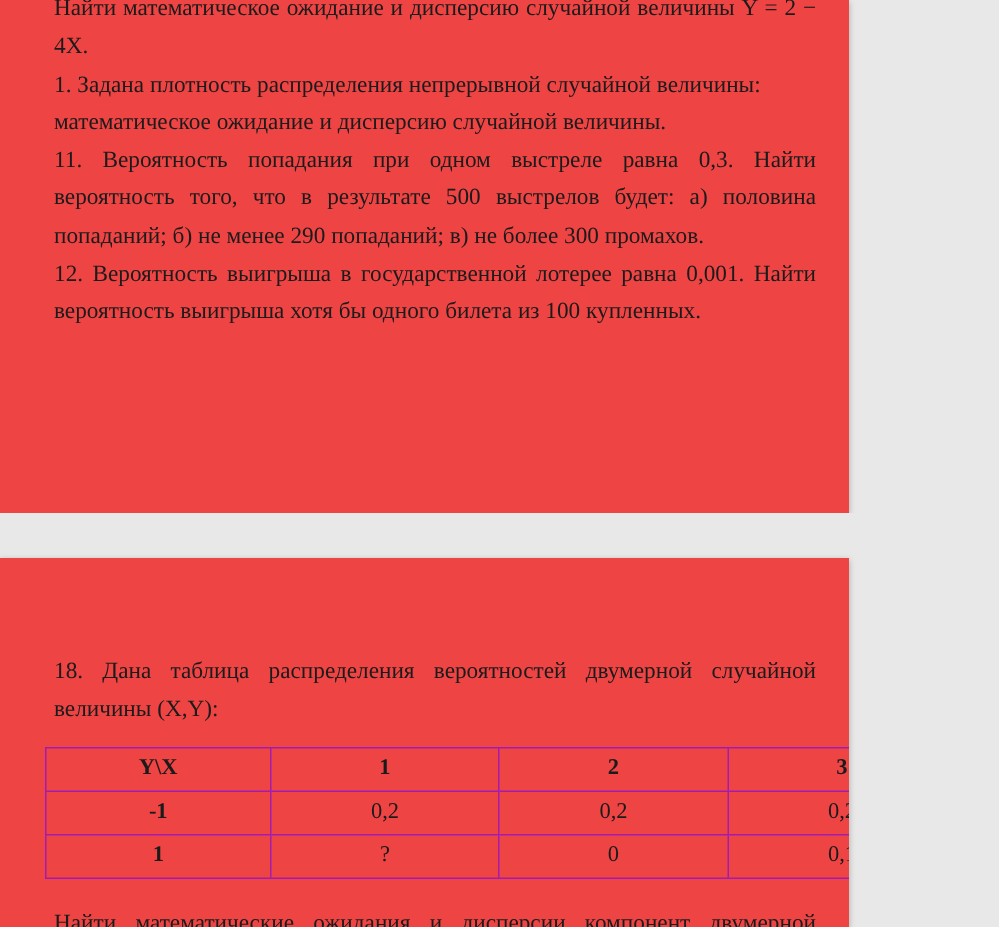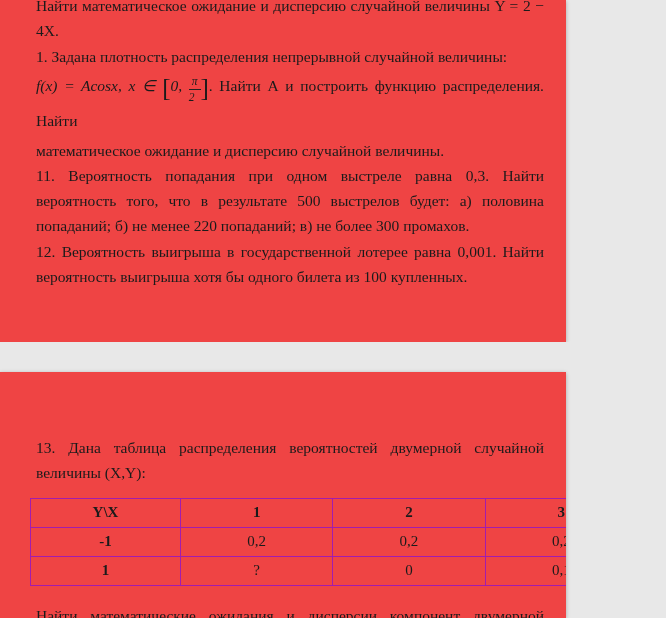--- a/index.html
+++ b/index.html
@@ -121,31 +121,30 @@
 </style>
 </head>
 <body>
 
 <div class="viewer">
 
   <div class="page page1">
     <div class="content">
       <p>Найти математическое ожидание и дисперсию случайной величины Y = 2 − 4X.</p>
       <p>1. Задана плотность распределения непрерывной случайной величины:</p>
-      <p class="formula-line"><span class="mitalic">f(x) = Acosx, x ∈ </span><span class="bracket">[</span><span class="mitalic">0,</span> <span class="frac"><span class="fnum">π</span><span class="fden">2</span></span><span class="bracket">]</span><span>. Найти А и построить функцию распределения. Найти</span></p>
       <p>математическое ожидание и дисперсию случайной величины.</p>
-      <p>11. Вероятность попадания при одном выстреле равна 0,3. Найти вероятность того, что в результате 500 выстрелов будет: а) половина попаданий; б) не менее 220 попаданий; в) не более 300 промахов.</p>
+      <p>11. Вероятность попадания при одном выстреле равна 0,3. Найти вероятность того, что в результате 500 выстрелов будет: а) половина попаданий; б) не менее 290 попаданий; в) не более 300 промахов.</p>
       <p>12. Вероятность выигрыша в государственной лотерее равна 0,001. Найти вероятность выигрыша хотя бы одного билета из 100 купленных.</p>
     </div>
   </div>
 
   <div class="page-gap"></div>
 
   <div class="page page2">
-    <p>13. Дана таблица распределения вероятностей двумерной случайной величины (X,Y):</p>
+    <p>18. Дана таблица распределения вероятностей двумерной случайной величины (X,Y):</p>
 
     <table class="prob">
       <colgroup>
         <col class="c0">
           <col>
           <col>
           <col>
       </colgroup>
       <tbody>
           <tr>

